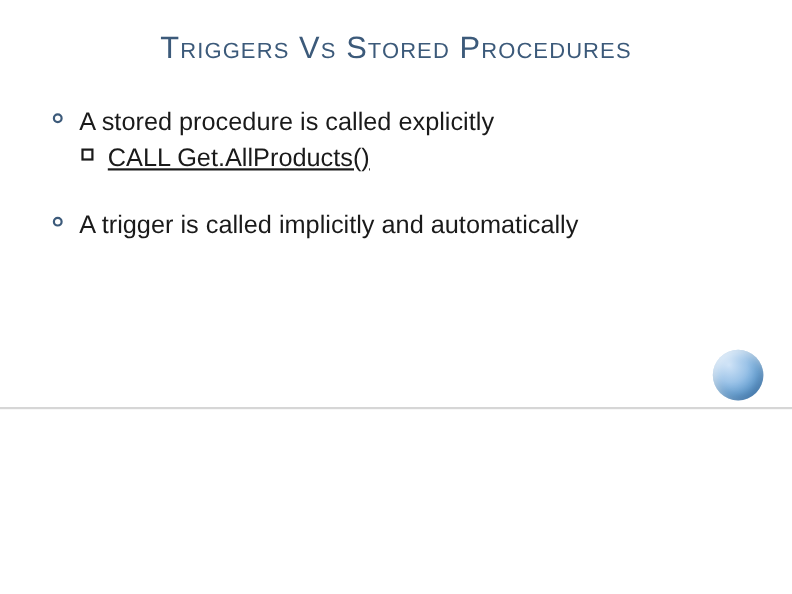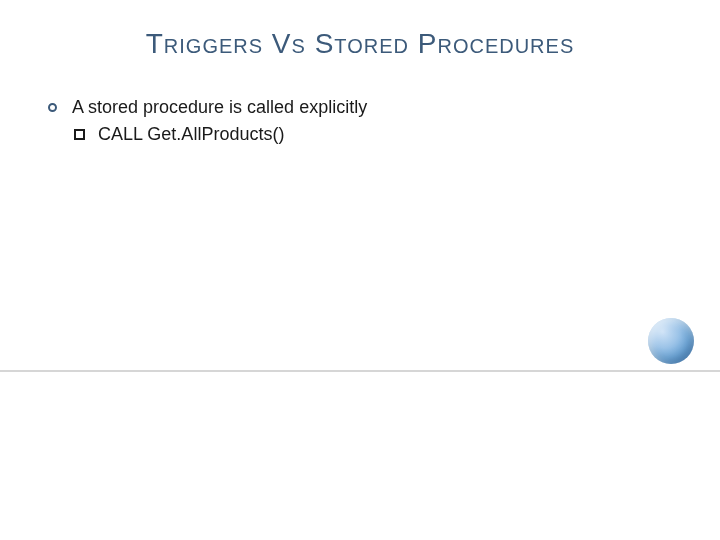--- a/index.html
+++ b/index.html
@@ -30,21 +30,21 @@
     font-weight: 400;
     font-variant: small-caps;
     font-family: Arial, Helvetica, sans-serif;
   }
   .body {
     position: absolute;
     top: 96px;
     left: 44px;
     right: 48px;
     color: #1a1a1a;
-    font-size: 18px;
+    font-size: 23px;
     line-height: 1.25;
   }
   .l1 {
     position: relative;
     padding-left: 28px;
     margin-bottom: 4px;
   }
   .l1::before {
     content: "";
     position: absolute;
@@ -54,20 +54,21 @@
     height: 9px;
     border: 2px solid #3c5a7a;
     border-radius: 50%;
     box-sizing: border-box;
     background: #ffffff;
   }
   .l2 {
     position: relative;
     padding-left: 54px;
     margin-bottom: 4px;
+    text-decoration: underline;
   }
   .l2::before {
     content: "";
     position: absolute;
     left: 30px;
     top: 6px;
     width: 11px;
     height: 11px;
     border: 2px solid #1a1a1a;
     box-sizing: border-box;
@@ -105,17 +106,20 @@
   <div class="body">
     <div class="l1">
       <span>A stored procedure is called explicitly</span>
     </div>
     <div class="l2">
       <span>CALL Get.AllProducts()</span>
     </div>
 
     <div class="gap"></div>
 
+    <div class="l1">
+      <span>A trigger is called implicitly and automatically</span>
+    </div>
   </div>
 
   <div class="orb"></div>
   <div class="rule"></div>
 </div>
 
 </body></html>

